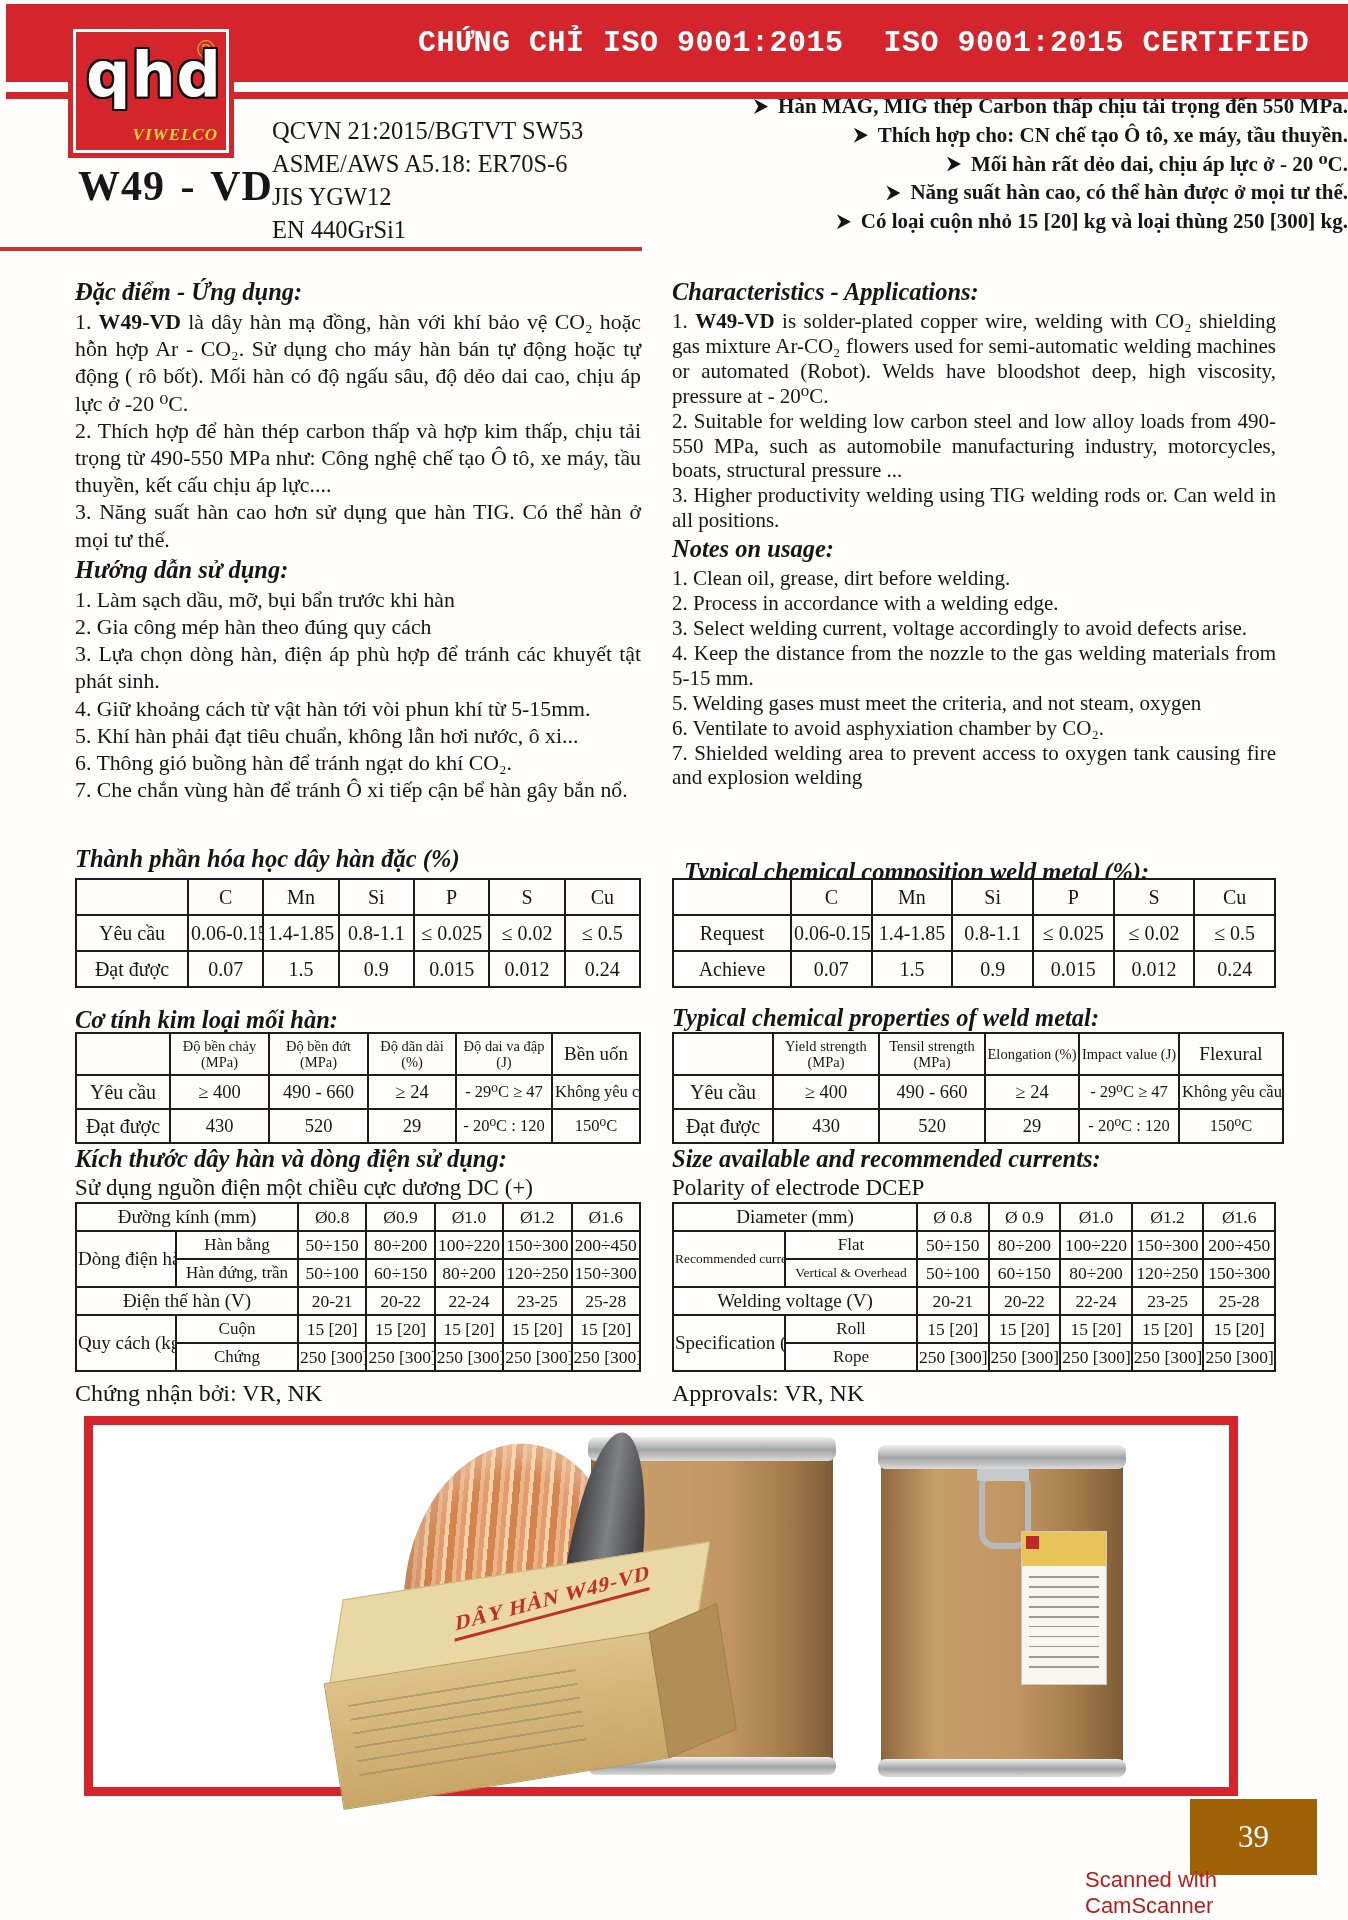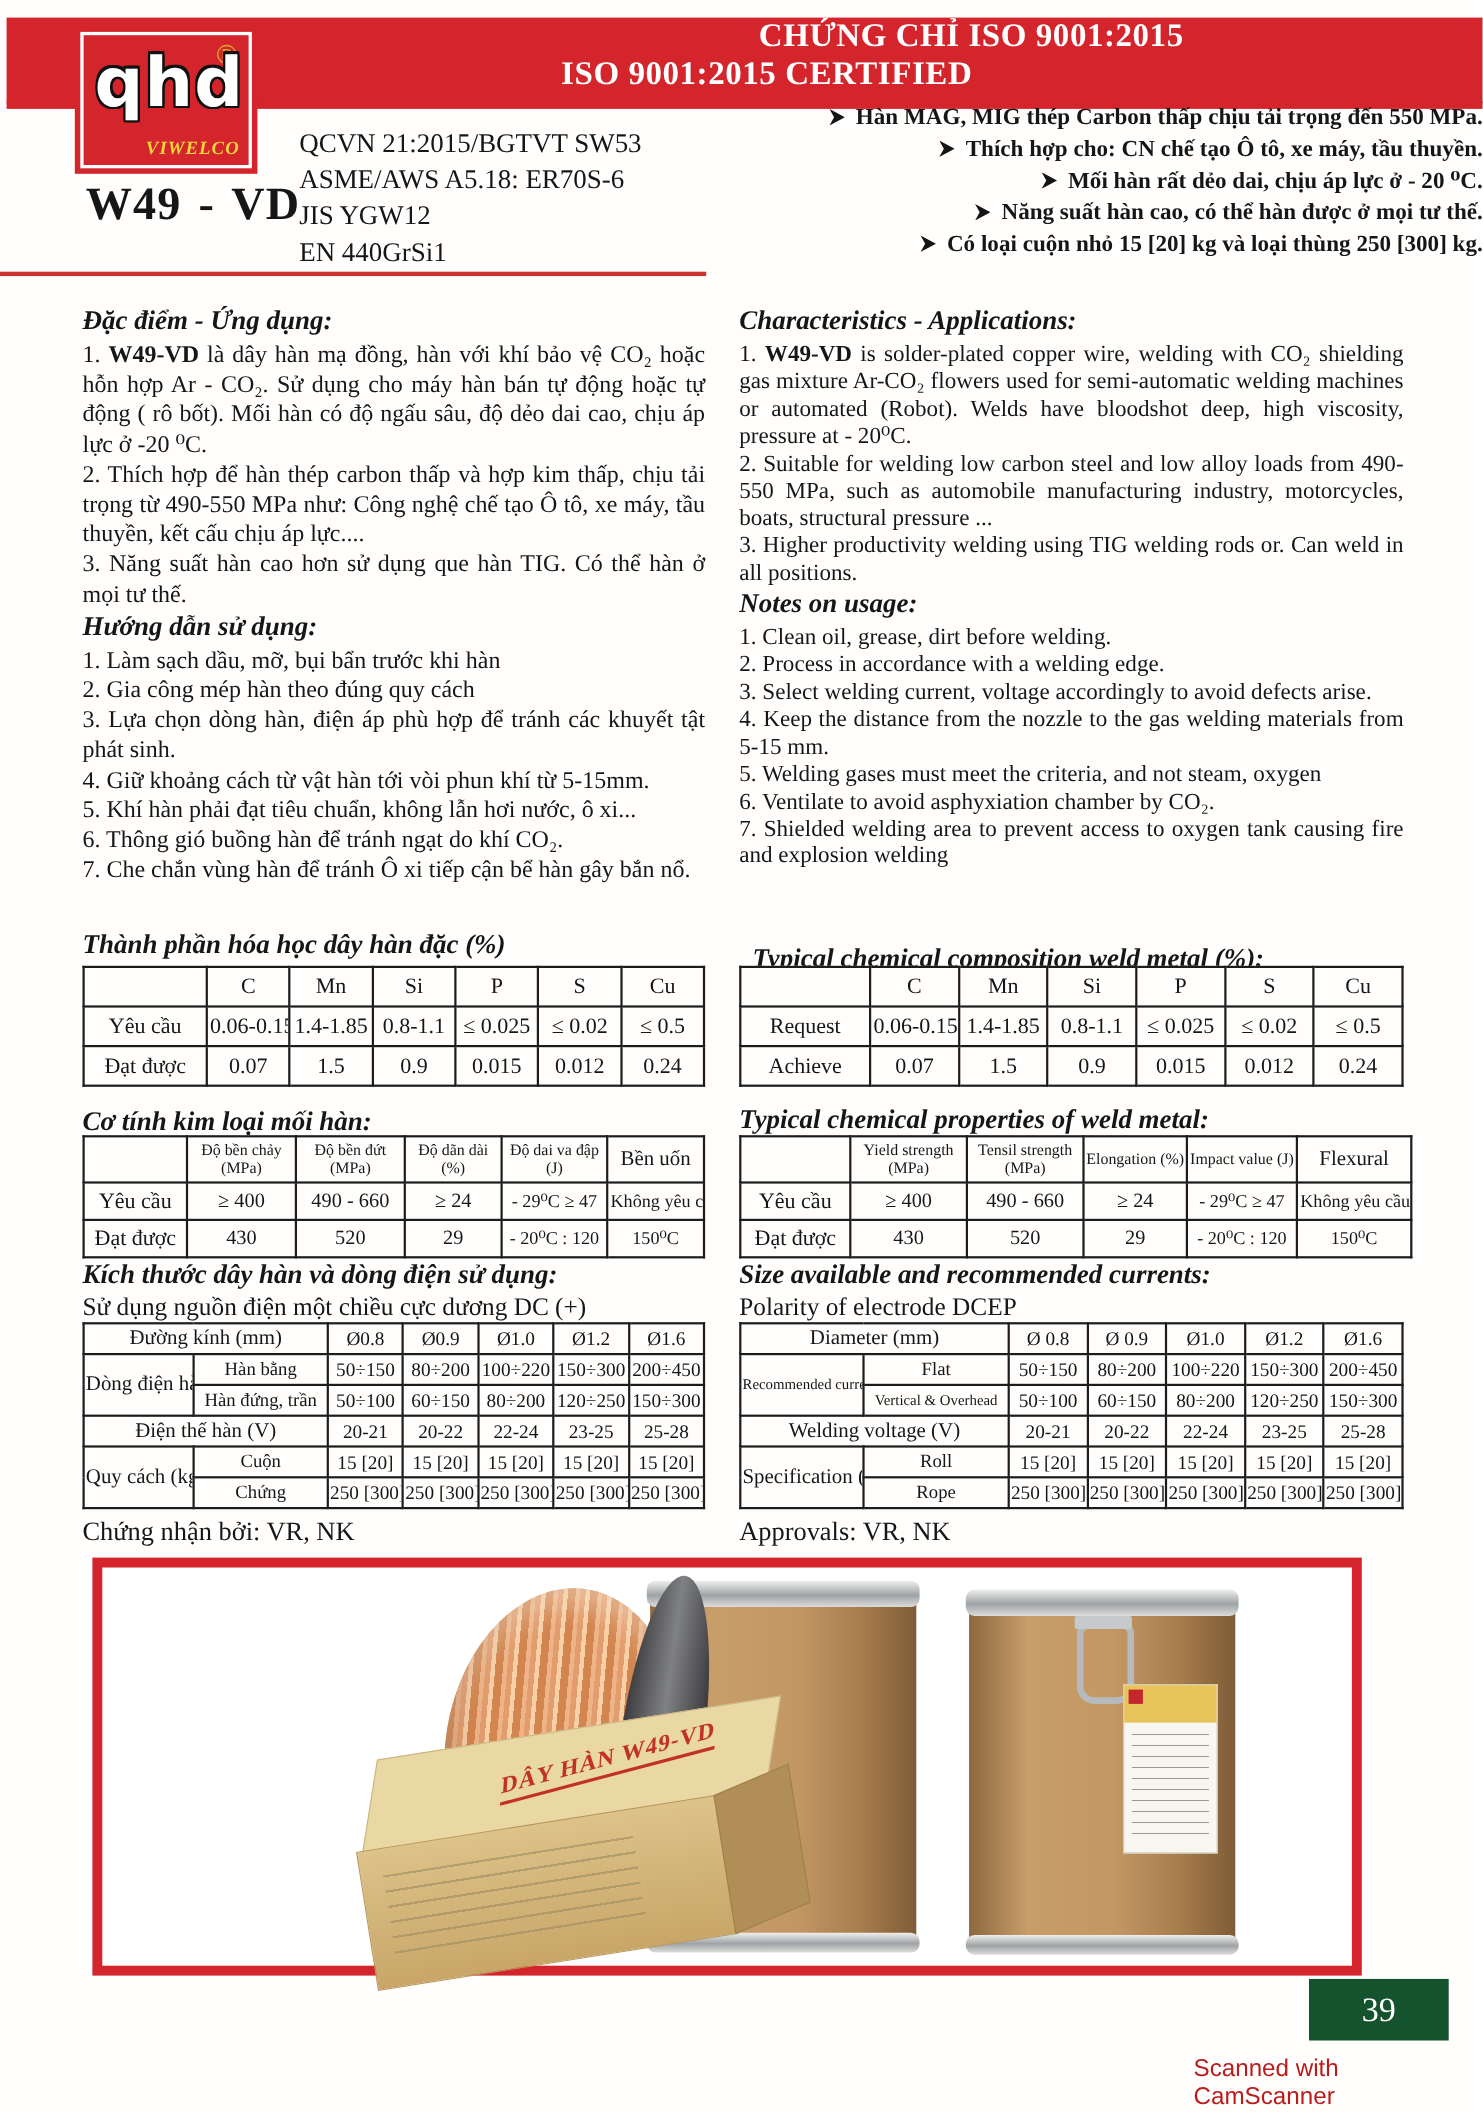--- a/index.html
+++ b/index.html
@@ -1,21 +1,21 @@
 <!DOCTYPE html>
 <html><head>
 <meta charset="utf-8">
 <style>
   html,body{margin:0;padding:0;background:#ffffff;}
   #page{position:relative;width:1348px;height:1920px;background:#fffefd;overflow:hidden;
         font-family:"Liberation Serif","DejaVu Serif",serif;color:#161616;}
 
   
-  .band{position:absolute;left:6px;right:0;top:16px;height:78px;background:#d4252c;
-        display:flex;align-items:center;font-family:Liberation Serif, serif;flex-direction:column;}
+  .band{position:absolute;left:6px;right:0;top:4px;height:78px;background:#d4252c;
+        display:flex;align-items:center;font-family:Liberation Mono, monospace;}
   .band span{color:#fff;font-weight:bold;font-size:30px;letter-spacing:.5px;white-space:nowrap;}
   .band .b1{margin-left:412px;}
   .band .b2{margin-left:40px;}
   .band-line{position:absolute;left:6px;right:0;top:92px;height:7px;background:#d4252c;}
 
   .logo{position:absolute;left:68px;top:24px;width:166px;height:134px;background:#d4252c;z-index:5;}
   .logo-inner{position:absolute;inset:5px;border:3px solid #ffffff;}
   .logo-word{position:absolute;left:10px;top:6px;font-family:"DejaVu Sans",sans-serif;
              font-weight:bold;font-size:62px;color:#ffffff;letter-spacing:1px;
              text-shadow:-2px 0 #111,2px 0 #111,0 -2px #111,0 2px #111,-2px -2px #111,2px 2px #111,-2px 2px #111,2px -2px #111;}
@@ -92,21 +92,21 @@
                background:linear-gradient(#ddc289,#c8a668);border:1px solid #b9975c;}
   .carton .side{position:absolute;left:329px;top:80px;width:70px;height:126px;background:#b08e55;
                transform:skewY(-14deg);transform-origin:top left;border:1px solid #a0804b;}
   .box-text{position:absolute;left:120px;top:18px;transform:rotate(-6deg);color:#c13128;
             font-weight:bold;font-size:21px;letter-spacing:1px;white-space:nowrap;
             border-bottom:3px solid #c13128;padding-bottom:2px;}
   .front-lines{position:absolute;left:20px;top:24px;width:230px;height:76px;
             background:repeating-linear-gradient(#9d8a61 0 2px,transparent 2px 14px);opacity:.6;}
 
   
-  .pagenum{position:absolute;left:1190px;top:1799px;width:127px;height:56px;background:#14532d;
+  .pagenum{position:absolute;left:1190px;top:1799px;width:127px;height:76px;background:#a16207;
            display:flex;align-items:center;justify-content:center;color:#fff;font-size:31px;}
   .scannote{position:absolute;left:1085px;top:1867px;font-family:"Liberation Sans","DejaVu Sans",sans-serif;
            font-size:22px;color:#b91c1c;}
 </style>
 </head>
 <body>
 
 <div id="page">
 
   <div class="band">

